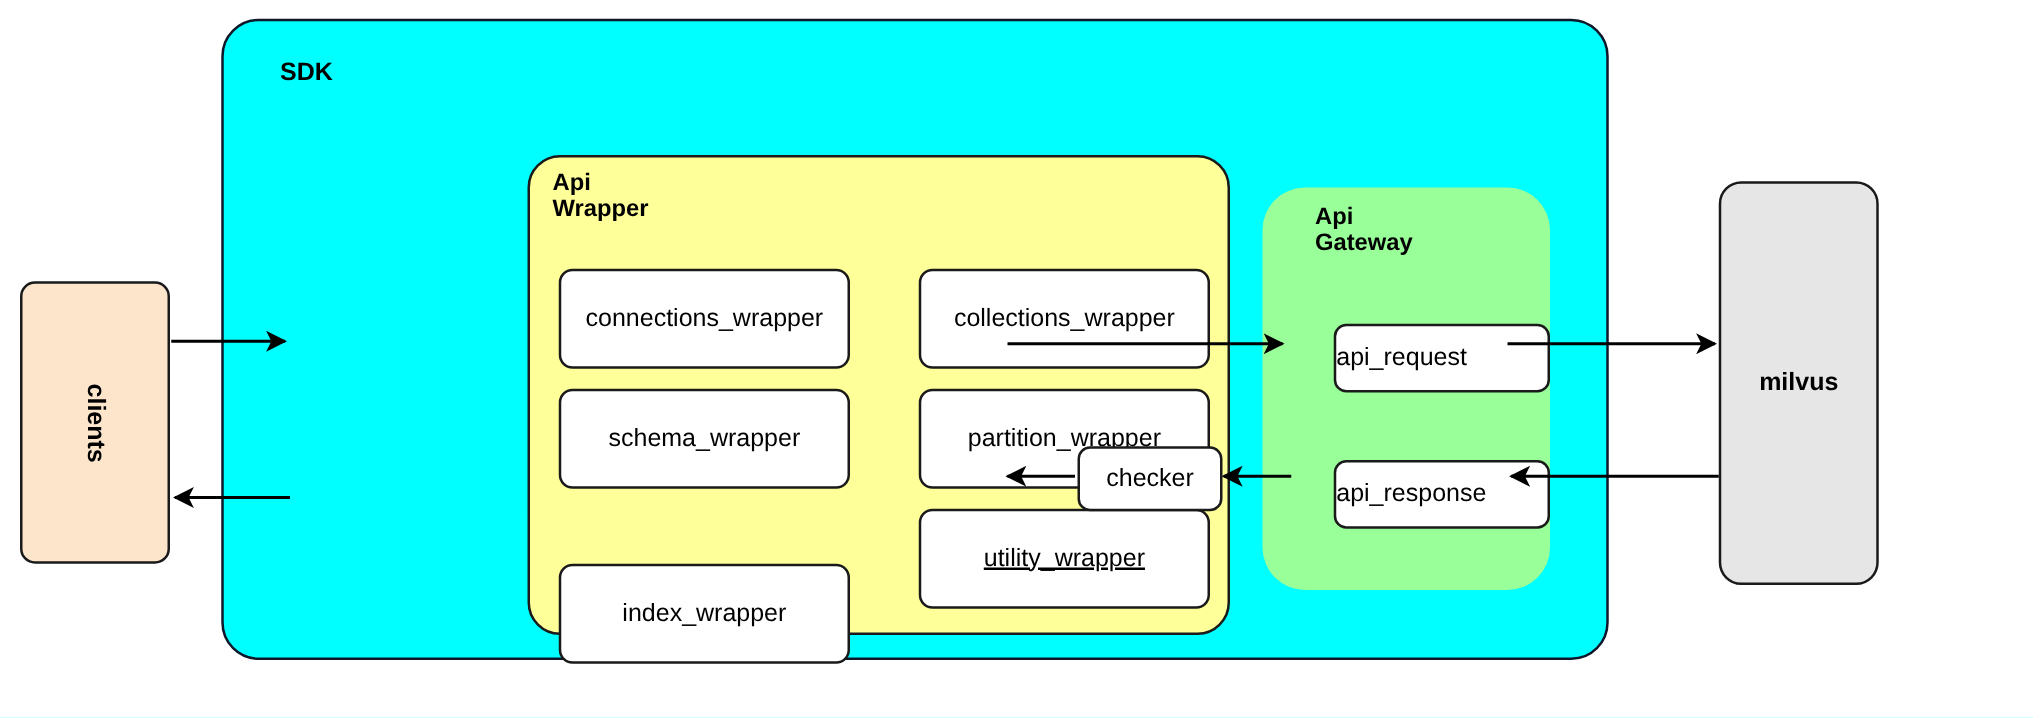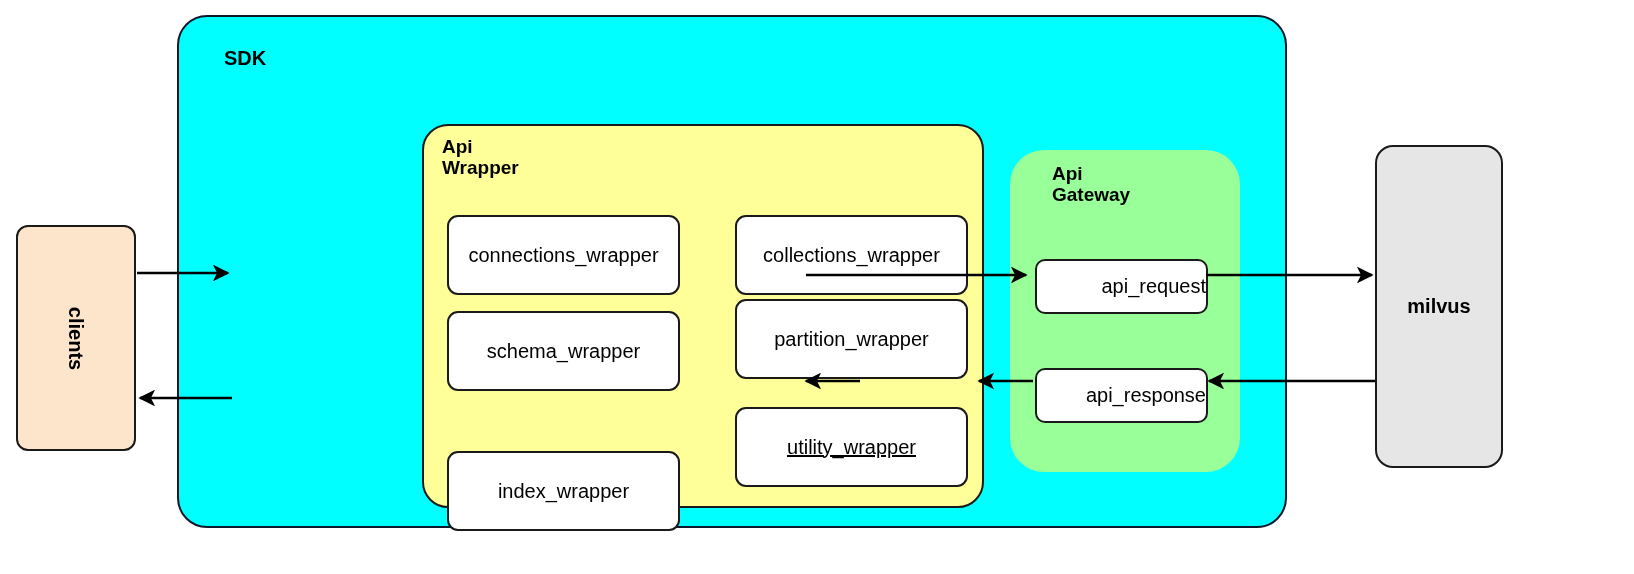--- a/index.html
+++ b/index.html
@@ -105,23 +105,24 @@
   }
 
   .gw-box {
     position: absolute;
     box-sizing: border-box;
     background: #ffffff;
     border: 2px solid #1a1a1a;
     border-radius: 10px;
     display: flex;
     align-items: center;
-    justify-content: flex-end;
+    justify-content: flex-start;
     font-size: 20px;
     white-space: nowrap;
+    margin-left: 32px;
   }
 
   
   #checker-box {
     left: 860px;
     top: 355px;
     width: 116px;
     height: 52px;
     background: #ffffff;
     border-radius: 10px;
@@ -185,32 +186,35 @@
       <div class="wrapper-box" style="left:23px; top:89px; width:233px; height:80px;">
         <span>connections_wrapper</span>
       </div>
       <div class="wrapper-box" style="left:311px; top:89px; width:233px; height:80px;">
         <span>collections_wrapper</span>
       </div>
 
       <div class="wrapper-box" style="left:23px; top:185px; width:233px; height:80px;align-items:center;">
         <span>schema_wrapper</span>
       </div>
-      <div class="wrapper-box" style="left:311px; top:173px; width:233px; height:80px;">
+      <div class="wrapper-box" style="left:311px; top:185px; width:233px; height:80px;">
         <span>partition_wrapper</span>
       </div>
 
       <div class="wrapper-box" style="left:23px; top:281px; width:233px; height:80px;margin-top:44px;">
         <span>index_wrapper</span>
       </div>
       <div class="wrapper-box" style="left:311px; top:281px; width:233px; height:80px;text-decoration:underline;">
         <span>utility_wrapper</span>
       </div>
     </div>
 
+    <div class="box" id="checker-box" style="left:683px; top:340px;">
+      <span>checker</span>
+    </div>
 
     <div id="api-gateway-container" style="left:831px; top:133px;">
       <div class="container-label" id="api-gateway-label">Api
 Gateway</div>
 
       <div class="gw-box" style="left:25px; top:109px; width:173px; height:55px;">
         <span>api_request</span>
       </div>
       <div class="gw-box" style="left:25px; top:218px; width:173px; height:55px;">
         <span>api_response</span>

